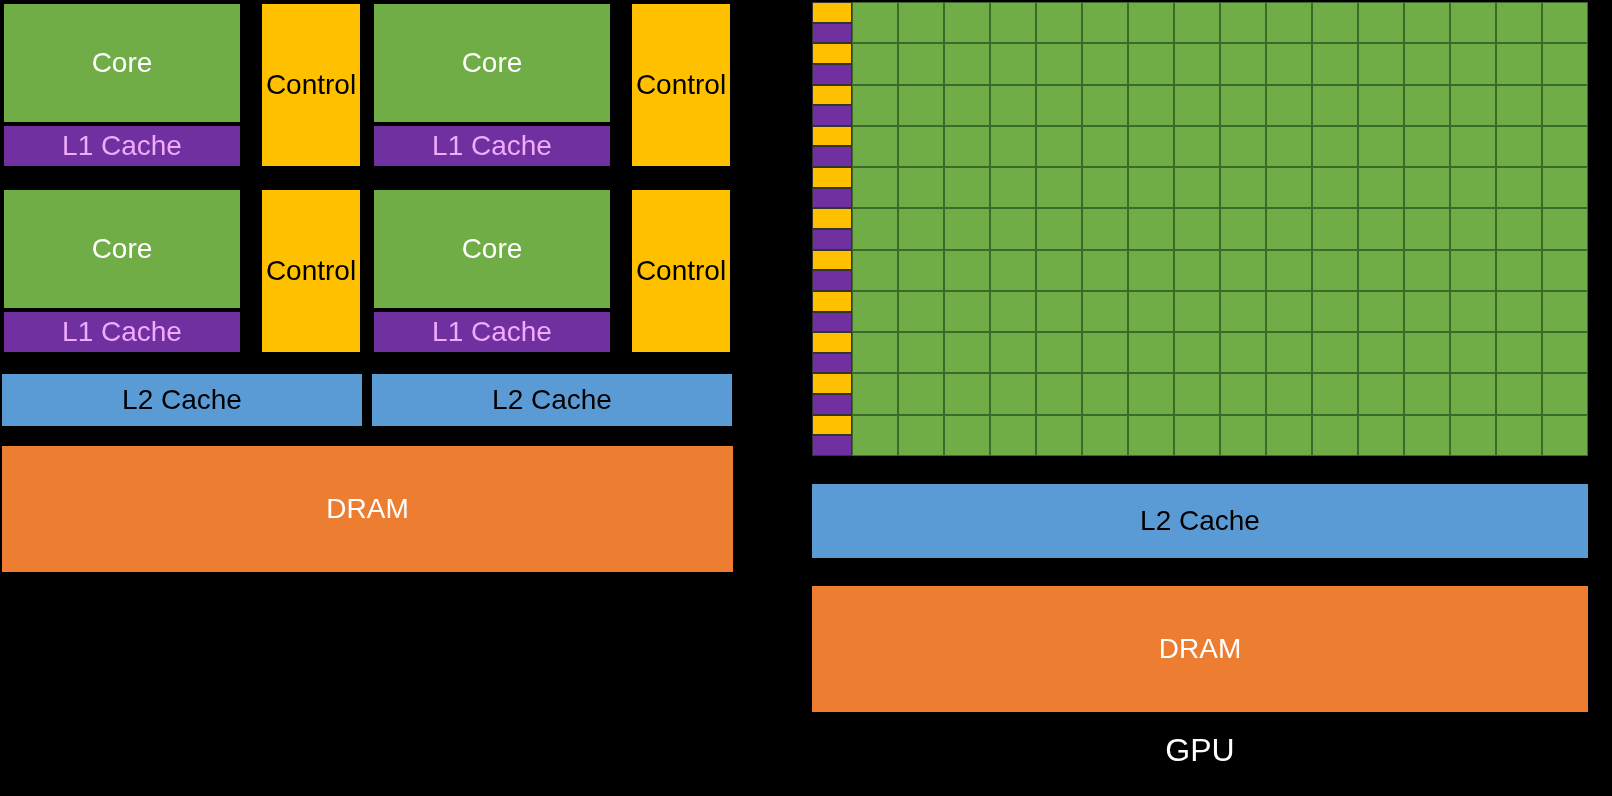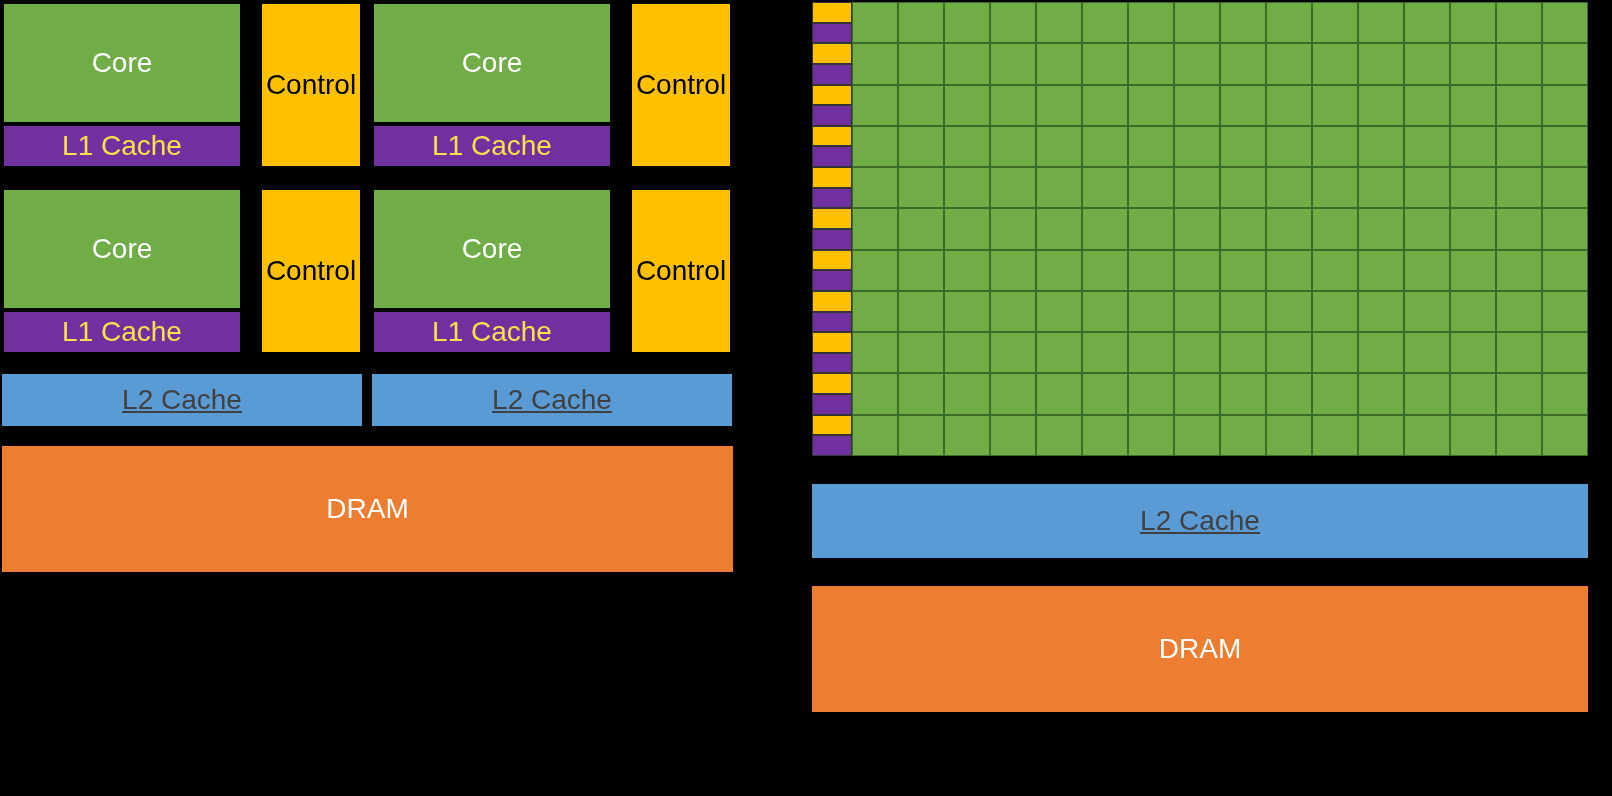--- a/index.html
+++ b/index.html
@@ -17,21 +17,21 @@
     .col-blue { background: #5B9BD5; }
     .col-purple { background: #7030A0; }
     .col-gold { background: #FFC000; }
     .label {
       color: #fff;
       font-size: 28px;
       display: flex;
       align-items: center;
       justify-content: center;
     }
-    .label-black { color: #404040; text-decoration: underline; }
+    .label-black { color: #000000; }
     .border { border: 2px solid #000; }
 
     
     .cpu {
       width: 735px;
       display: flex;
       flex-direction: column;
     }
     .cpu-rows {
       display: flex;
@@ -55,21 +55,21 @@
     .core-box {
       flex: 1;
       display: flex;
       align-items: center;
       justify-content: center;
       color: #fff;
       font-size: 28px;
     }
     .l1 {
       height: 44px;
-      color: #fde047;
+      color: #f0abfc;
       display: flex;
       align-items: center;
       justify-content: center;
       font-size: 28px;
     }
     .ctrl {
       width: 102px;
       display: flex;
       align-items: center;
       justify-content: center;
@@ -392,13 +392,14 @@
         <div class="grid-cell col-green"></div>
         <div class="grid-cell col-green"></div>
         <div class="grid-cell col-green"></div>
         <div class="grid-cell col-green"></div>
         <div class="grid-cell col-green"></div>
         <div class="grid-cell col-green"></div>
       </div>
   </div>
   <div class="gpu-l2 col-blue label label-black border">L2 Cache</div>
   <div class="gpu-dram col-orange label border">DRAM</div>
+  <div class="gpu-title">GPU</div>
 </div>
 
 </body></html>

